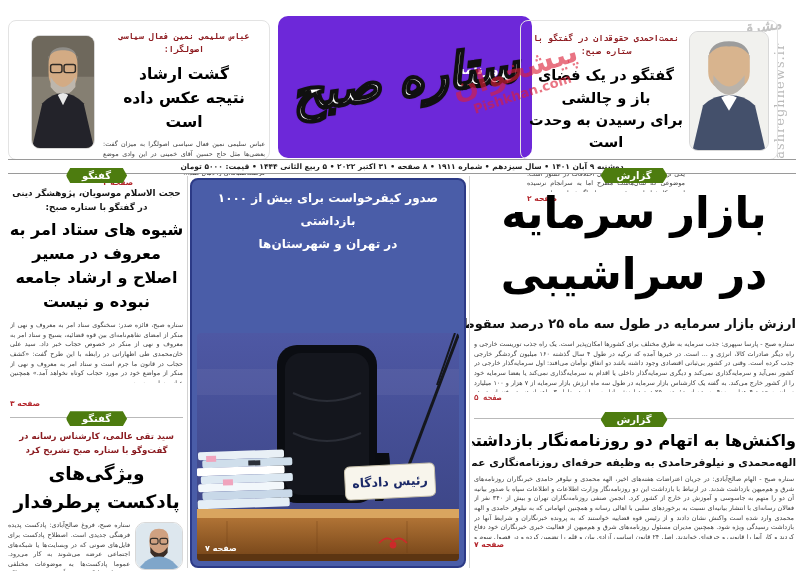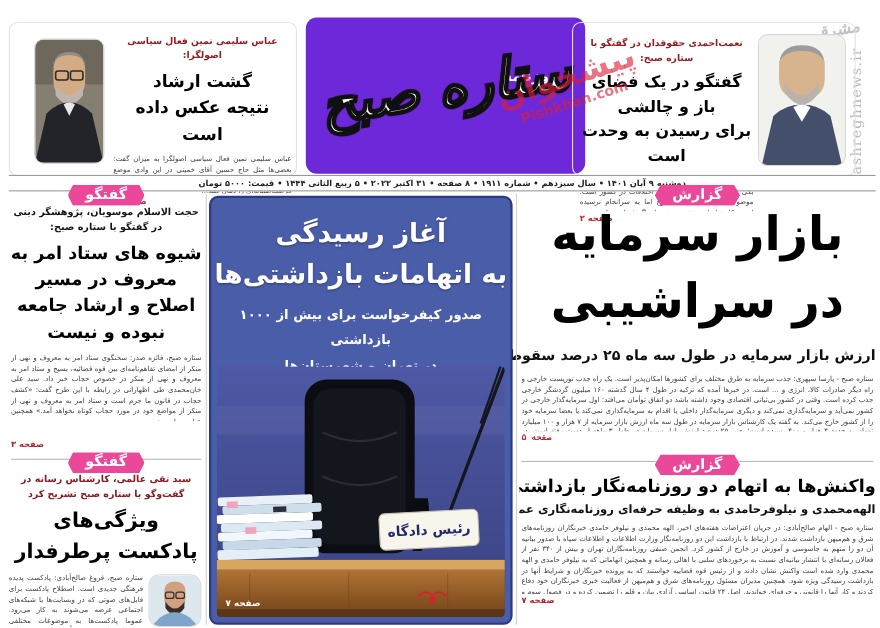--- a/index.html
+++ b/index.html
@@ -67,31 +67,31 @@
   .art-top-right { left:520px; width:258px; }
   .art-top-left  { left:8px;  width:262px; }
 
   .photo-frame { position:absolute; border-radius:9px; overflow:hidden; border:1px solid #d8d8d8; background:#eee; }
   .ph-tr { right:8px; top:10px; width:80px; height:120px; }
   .ph-tl { left:22px; top:14px; width:64px; height:114px; }
   .photo-frame svg { display:block; width:100%; height:100%; }
 
   .art-top-right .txt { position:absolute; left:6px; top:12px; width:158px; }
   .art-top-left  .txt { position:absolute; left:94px; top:10px; width:162px; }
-  .art-top .kicker { font-size:8.4px; color:#8f1d22; }
+  .art-top .kicker { font-size:8.4px; color:#8f1d22;font-family:Liberation Mono, monospace; }
   .art-top .headline { font-size:14.5px; line-height:1.55; margin-top:5px; }
   .art-top-left .headline { font-size:15.5px; }
   .art-top .bodytext { margin-top:6px; height:32px; }
   .art-top-left .bodytext { height:36px; }
   .art-top .pagelink { margin-top:2px; }
 
   
   .ribbon {
     position:absolute; left:50%; transform:translateX(-50%);
-    background:#ec4899; color:#fff; font-size:13px; font-weight:bold;
+    background:#4d7c0f; color:#fff; font-size:10px; font-weight:bold;
     padding:2px 16px; text-align:center; z-index:5;
     clip-path:polygon(0% 50%, 7% 0%, 93% 0%, 100% 50%, 93% 100%, 7% 100%);
   }
   .divider { position:relative; border-top:1px solid #b9b9b9; margin:0 2px; }
   .divider .ribbon { top:-7px; }
 
   
   .col-left { position:absolute; left:8px; top:174px; width:177px; height:394px; }
   .col-left > .ribbon { top:-6px; }
   .lm-kicker { font-size:8.8px; color:#151515; margin-top:13px; }
@@ -218,22 +218,20 @@
       <div class="ribbon">گزارش</div>
     </div>
 
     <div class="headline sec-headline">واکنش‌ها به اتهام دو روزنامه‌نگار بازداشتی</div>
     <div class="sec-sub">الهه‌محمدی و نیلوفرحامدی به وظیفه حرفه‌ای روزنامه‌نگاری عمل کرده‌اند</div>
     <div class="bodytext sec-body">ستاره صبح - الهام صالح‌آبادی: در جریان اعتراضات هفته‌های اخیر، الهه محمدی و نیلوفر حامدی خبرنگاران روزنامه‌های شرق و هم‌میهن بازداشت شدند. در ارتباط با بازداشت این دو روزنامه‌نگار وزارت اطلاعات و اطلاعات سپاه با صدور بیانیه آن دو را متهم به جاسوسی و آموزش در خارج از کشور کرد. انجمن صنفی روزنامه‌نگاران تهران و بیش از ۳۴۰ نفر از فعالان رسانه‌ای با انتشار بیانیه‌ای نسبت به برخوردهای سلبی با اهالی رسانه و همچنین اتهاماتی که به نیلوفر حامدی و الهه محمدی وارد شده است واکنش نشان دادند و از رئیس قوه قضاییه خواستند که به پرونده خبرنگاران و شرایط آنها در بازداشت رسیدگی ویژه شود. همچنین مدیران مسئول روزنامه‌های شرق و هم‌میهن از فعالیت خبری خبرنگاران خود دفاع کردند و کار آنها را قانونی و حرفه‌ای خواندند. اصل ۲۴ قانون اساسی آزادی بیان و قلم را تضمین کرده و در فصول سوم و چهارم قانون مطبوعات نیز به این موضوع تاکید شده است. جزییات بیشتر را در ادامه می‌خوانید.</div>
     <div class="pagelink sec-page">صفحه ۷</div>
   </div>
 
   <div class="center-box">
-    <div class="cb-headline preline">آغاز رسیدگی
-به اتهامات بازداشتی‌ها</div>
     <div class="cb-sub preline">صدور کیفرخواست برای بیش از ۱۰۰۰ بازداشتی
 در تهران و شهرستان‌ها</div>
     <div class="cb-scene">
       <svg viewBox="0 0 262 228" preserveAspectRatio="none">
         <defs>
           <linearGradient id="wall" x1="0" y1="0" x2="0" y2="1">
             <stop offset="0" stop-color="#4e58a4"></stop>
               <stop offset="1" stop-color="#394281"></stop>
           </linearGradient>
           <linearGradient id="wood" x1="0" y1="0" x2="0" y2="1">

